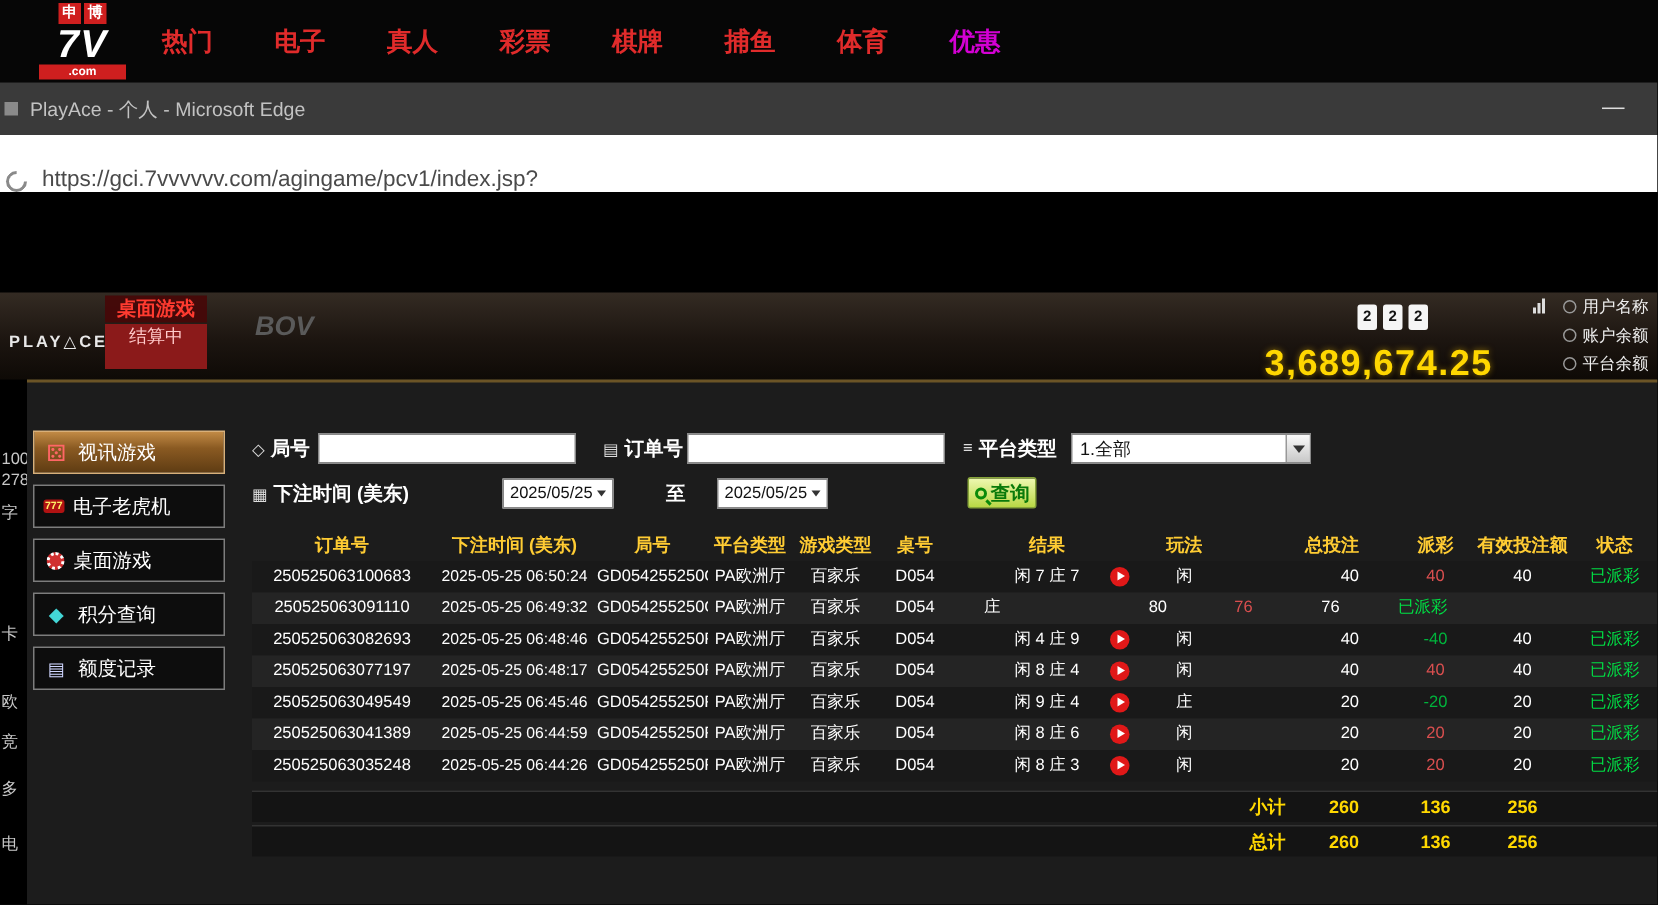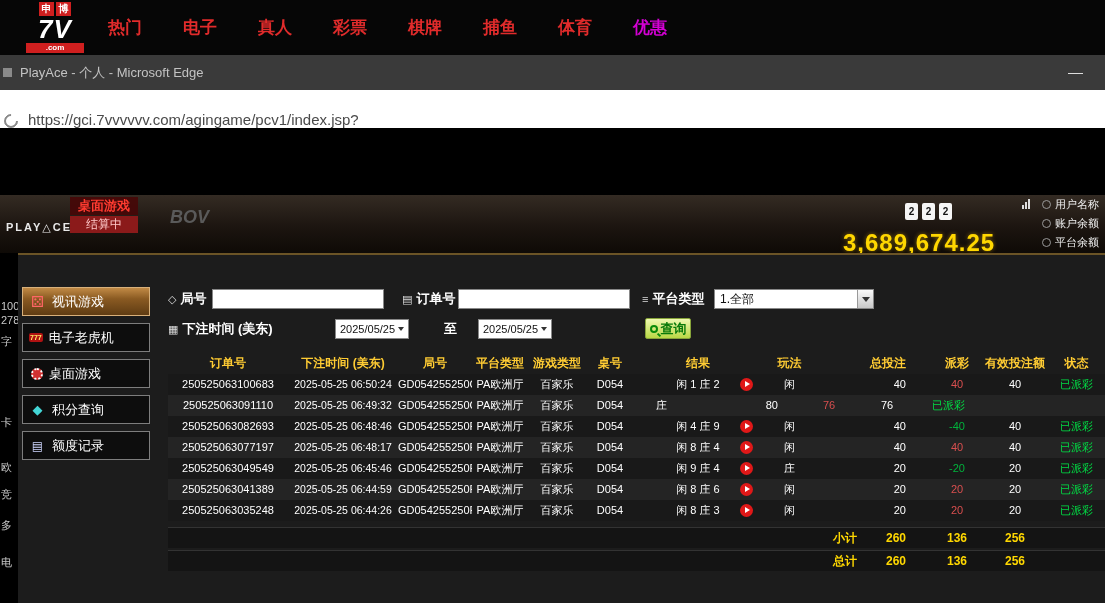--- a/index.html
+++ b/index.html
@@ -28,21 +28,21 @@
   .urlbar .reload{width:14px;height:14px;border:2px solid #8a8a8a;border-top-color:transparent;border-radius:50%;margin-left:4px;transform:rotate(45deg);cursor:pointer}
   .urlbar .url{color:#4a4a4a;font-size:15px;margin-left:10px;white-space:nowrap}
 
   
   .scene{position:absolute;top:128px;left:0;width:1105px;height:125px;background:#000}
   .stage{position:absolute;top:67px;left:0;width:1105px;height:58px;background:linear-gradient(180deg,#342b23 0%,#1c1510 55%,#0e0a06 100%)}
   .stage>*{position:absolute}
   .playace{left:6px;top:26px;font-size:11px;letter-spacing:2px;color:#e8e8e8;font-weight:bold}
   .stopbox{left:70px;top:2px;width:68px}
   .stop-top{background:rgba(70,8,8,.92);color:#ff3b30;font-size:13px;font-weight:bold;text-align:center;height:18px;line-height:18px}
-  .stop-bottom{background:#8b1a1a;color:#ffc9c9;font-size:12px;text-align:center;height:17px;line-height:17px;margin-top:1px}
+  .stop-bottom{background:#8b1a1a;color:#ffc9c9;font-size:12px;text-align:center;height:30px;line-height:17px;margin-top:1px}
   .bov{left:170px;top:12px;color:#5a5a5a;font-size:18px;font-weight:bold;font-style:italic}
   .cards{left:905px;top:8px;display:flex;gap:4px}
   .card{width:13px;height:17px;background:#f5f5f5;color:#111;border-radius:2px;font-size:10px;text-align:center;line-height:17px;font-weight:bold}
   .jackpot{left:843px;top:34px;color:#ffd700;font-size:24px;font-weight:bold;letter-spacing:1px;text-shadow:0 0 4px rgba(255,200,0,.5)}
   .wifi{left:1022px;top:4px;display:flex;align-items:flex-end;gap:1px}
   .wifi i{display:block;width:2px;background:#ddd}
   .wifi i:nth-child(1){height:4px}.wifi i:nth-child(2){height:7px}.wifi i:nth-child(3){height:10px}
   .acct{left:1042px;top:2px;display:flex;flex-direction:column;gap:4px}
   .acct-row{font-size:11px;color:#eee;display:flex;gap:4px;align-items:center;white-space:nowrap}
   .acct-ic{width:9px;height:9px;border:1px solid #999;border-radius:50%;flex:none}
@@ -275,21 +275,21 @@
           <div class="cell w12">状态</div>
         </div>
       <div id="tbody">
           <div class="trow odd">
             <div class="cell w1">250525063100683</div>
             <div class="cell w2 time">2025-05-25 06:50:24</div>
             <div class="cell w3">GD054255250Q1</div>
             <div class="cell w4">PA欧洲厅</div>
             <div class="cell w5">百家乐</div>
             <div class="cell w6">D054</div>
-            <div class="cell w7 result"><span>闲 1 庄 2</span><span class="play-btn"></span></div>
+            <div class="cell w7 result"><span>闲 7 庄 7</span><span class="play-btn"></span></div>
             <div class="cell w8">闲</div>
             <div class="cell w9 total">40</div>
             <div class="cell w10 pay pos">40</div>
             <div class="cell w11">40</div>
             <div class="cell w12 status">已派彩</div>
           </div>
           <div class="trow even">
             <div class="cell w1">250525063091110</div>
             <div class="cell w2 time">2025-05-25 06:49:32</div>
             <div class="cell w3">GD054255250Q0</div>

